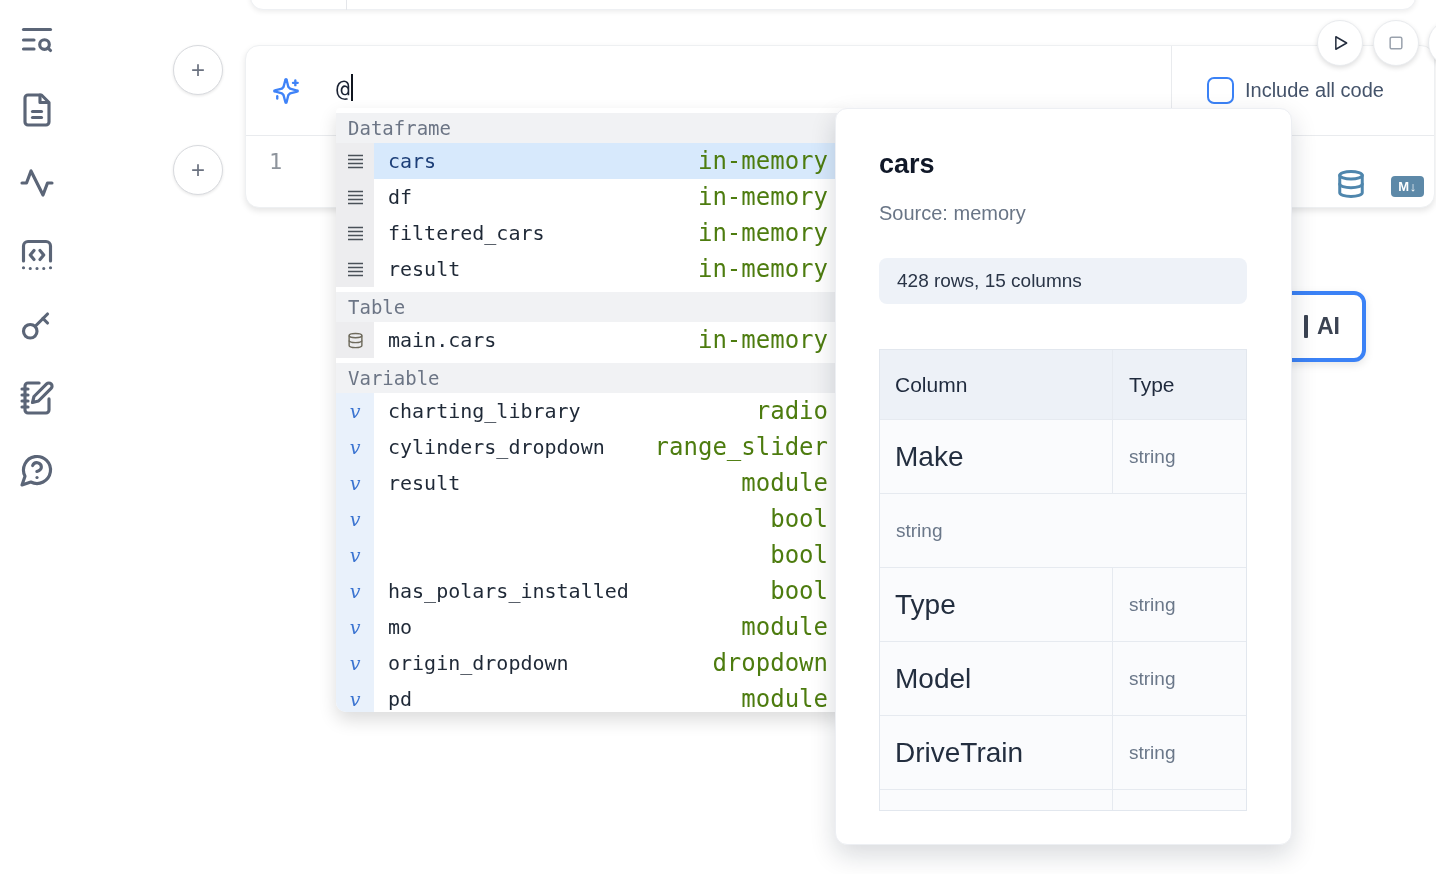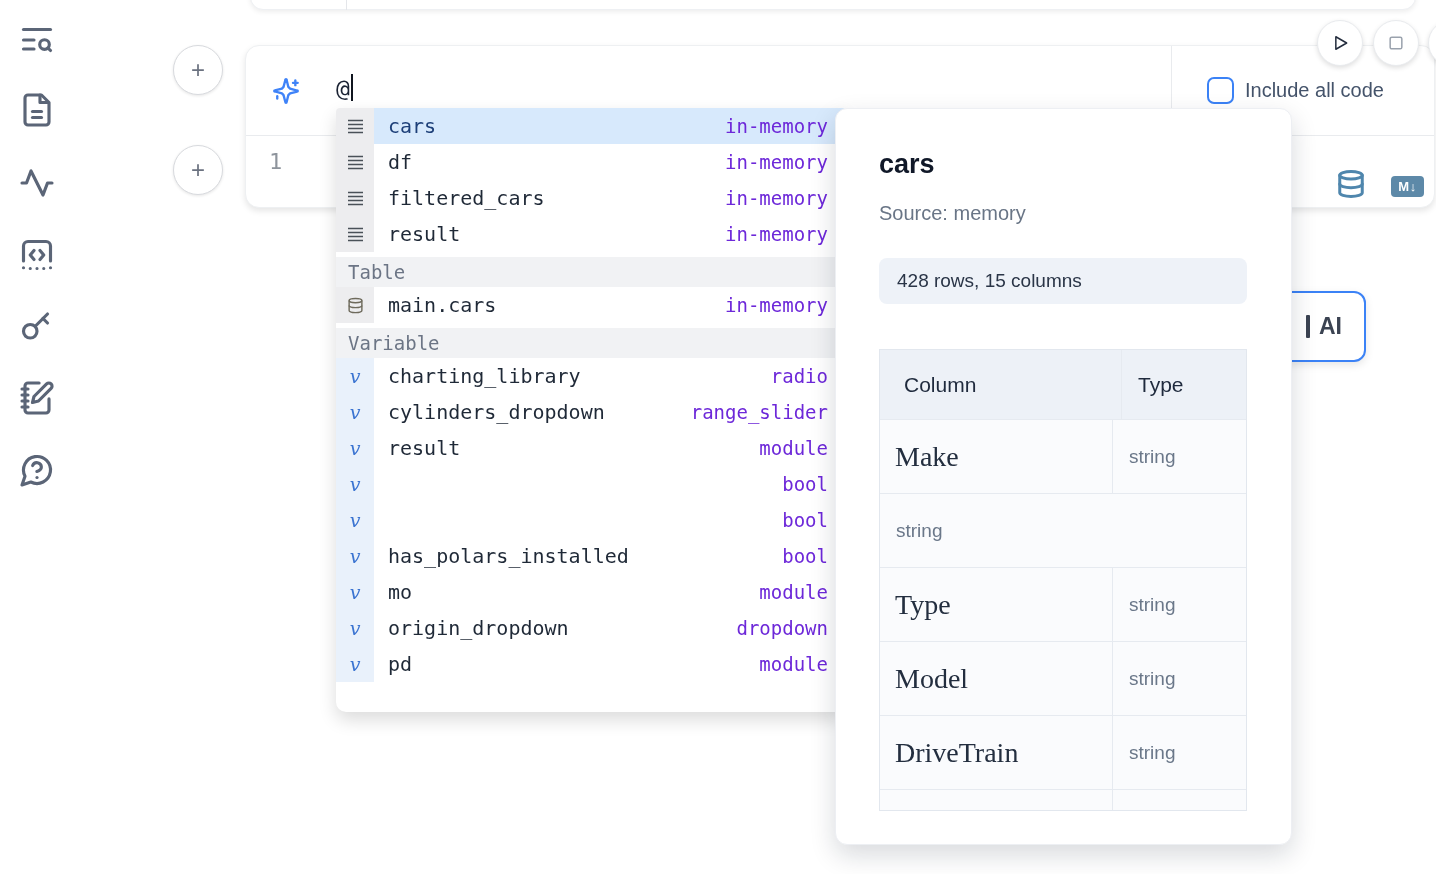--- a/index.html
+++ b/index.html
@@ -54,45 +54,45 @@
   .ac-section-header { margin-top:5px; height:30px; line-height:30px; background:#f1f2f4; color:#6c7585;
                        font-family:"DejaVu Sans Mono", monospace; font-size:19px; padding-left:12px; }
   .ac-row { height:36px; display:flex; align-items:stretch; }
   .ac-gutter { width:38px; flex:0 0 38px; display:flex; align-items:center; justify-content:center; background:#ededef; }
   .ac-row.var .ac-gutter { background:#e9f1fb; }
   .ac-content { flex:1; display:flex; align-items:center; padding:0 18px 0 14px;
                 font-family:"DejaVu Sans Mono", monospace; font-size:20px; }
   .ac-row.selected .ac-content { background:#d7e9fc; }
   .ac-name { color:#1f2937; white-space:pre; }
   .ac-row.selected .ac-name { color:#1d3f78; }
-  .ac-type { margin-left:auto; color:#6d28d9; font-size:19px; white-space:pre; }
+  .ac-type { margin-left:auto; color:#4d7c0f; font-size:24px; white-space:pre; }
   .var-glyph { font-family:"DejaVu Serif", serif; font-style:italic; font-size:19px; color:#3b74d1; }
   .ac-gutter svg { width:17px; height:17px; }
 
   
   .popup { position:absolute; left:835px; top:108px; width:457px; height:737px; background:#fff;
            border:1px solid #edeff3; border-radius:12px; box-shadow:0 10px 26px rgba(15,23,42,0.16); z-index:5; }
   .popup-title { position:absolute; left:43px; top:40px; font-size:27px; font-weight:bold; color:#101828; }
   .popup-source { position:absolute; left:43px; top:93px; font-size:20px; color:#697586; }
   .shape-box { position:absolute; left:43px; top:149px; width:368px; height:46px; background:#eef2f8;
                border-radius:8px; display:flex; align-items:center; padding-left:18px;
                font-size:19px; color:#2a3547; }
   .preview-table { position:absolute; left:43px; top:240px; width:368px; height:462px; overflow:hidden;
                    border:1px solid #e2e7ee; background:#fafbfd; }
   .pt-row { display:flex; height:74px; border-bottom:1px solid #e6eaf0; }
-  .pt-row.head { height:70px; background:#edf1f7;padding-left:9px; }
+  .pt-row.head { height:70px; background:#edf1f7; }
   .pt-c1 { width:233px; flex:0 0 233px; border-right:1px solid #e6eaf0; display:flex; align-items:center; padding-left:15px; }
   .pt-c2 { flex:1; display:flex; align-items:center; padding-left:16px; }
   .pt-row.head .pt-c1, .pt-row.head .pt-c2 { font-size:21px; color:#1f2a3d; }
-  .pt-colname { font-family:Liberation Serif, serif; font-size:28px; color:#232e3f; }
+  .pt-colname { font-family:Liberation Sans, sans-serif; font-size:28px; color:#232e3f; }
   .pt-type { font-size:19px; color:#6a7789; }
 
   
   .ai-btn { position:absolute; left:1255px; top:291px; width:111px; height:71px; background:#fff;
-            border:2px solid #3b82f6; border-radius:12px; box-shadow:0 3px 8px rgba(0,0,0,0.10);
+            border:4px solid #3b82f6; border-radius:12px; box-shadow:0 3px 8px rgba(0,0,0,0.10);
             display:flex; align-items:center; justify-content:flex-end; padding-right:22px; gap:9px;
             font-size:23px; font-weight:bold; color:#3b4352; z-index:4; }
   .ai-cut { width:4px; height:23px; background:#3b4352; border-radius:1px; }
 </style>
 </head>
 <body>
 
 <div>
   <span class="sidebar-icon" style="top:22px"><svg viewBox="0 0 24 24" fill="none" stroke="currentColor" stroke-width="2.1" stroke-linecap="round" stroke-linejoin="round">
         <path d="M21 5H3"></path>
@@ -175,20 +175,21 @@
     </svg>
 </button>
 <button class="circle-btn" style="left:1428px"></button>
 
 <button class="ai-btn">
   <span class="ai-cut"></span>
   <span>AI</span>
 </button>
 
 <div class="autocomplete" id="autocomplete">
+    <div class="ac-section-header">Dataframe</div>
   <div class="ac-row selected">
     <span class="ac-gutter">
         <svg viewBox="0 0 17 17">
           <g stroke="#4a5158" stroke-width="1.5">
             <line x1="1" y1="2.5" x2="16" y2="2.5"></line>
             <line x1="1" y1="6.5" x2="16" y2="6.5"></line>
             <line x1="1" y1="10.5" x2="16" y2="10.5"></line>
             <line x1="1" y1="14.5" x2="16" y2="14.5"></line>
           </g>
         </svg>

